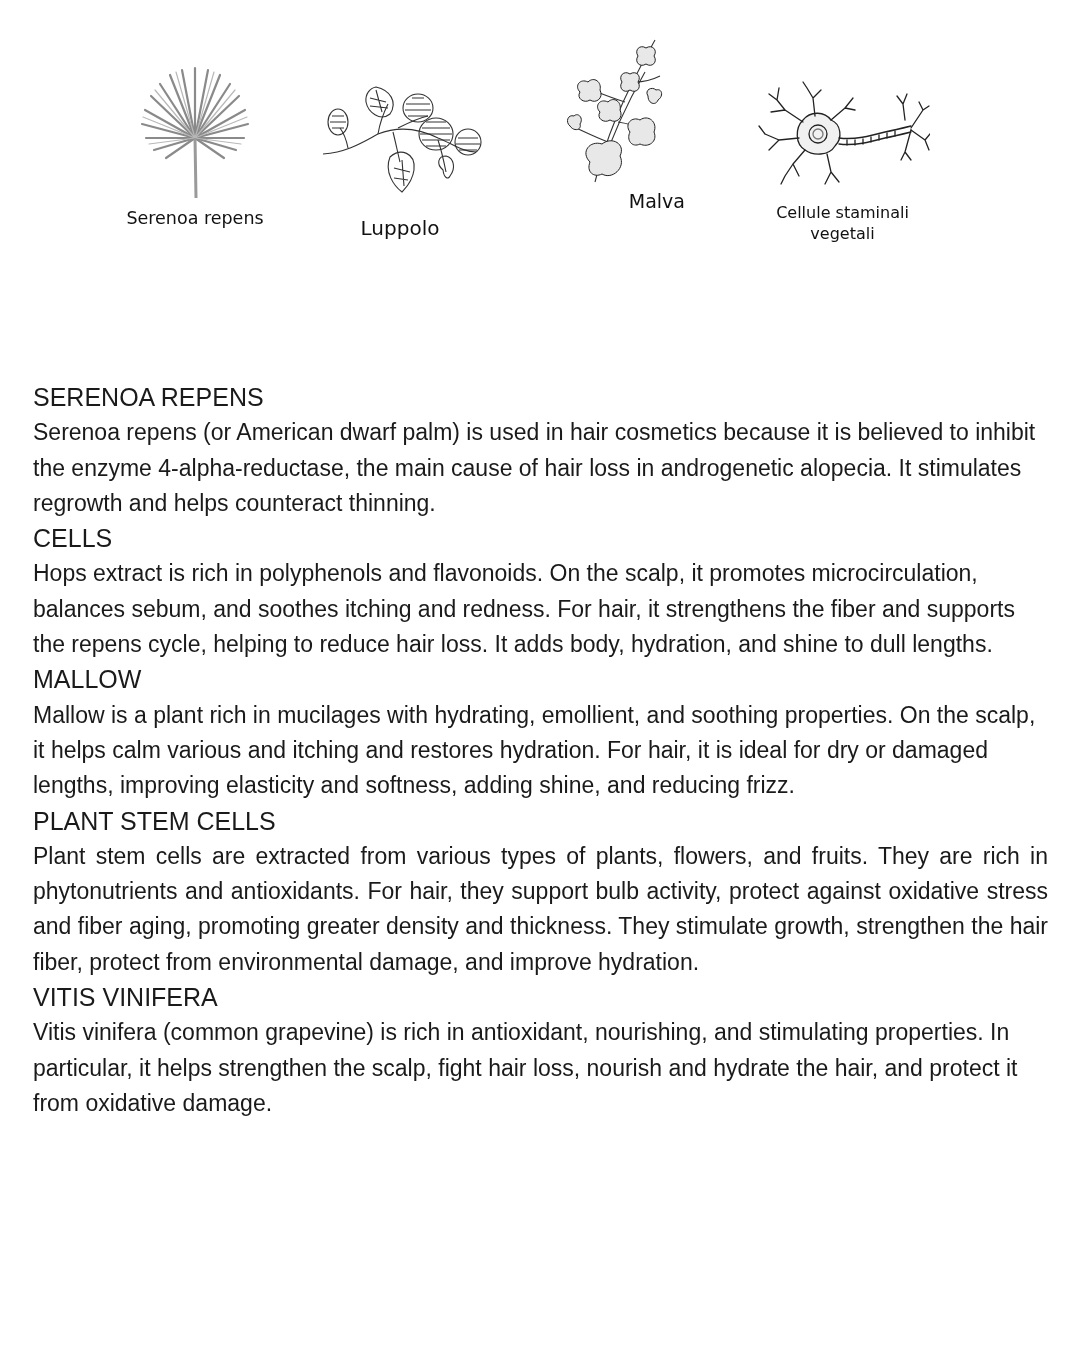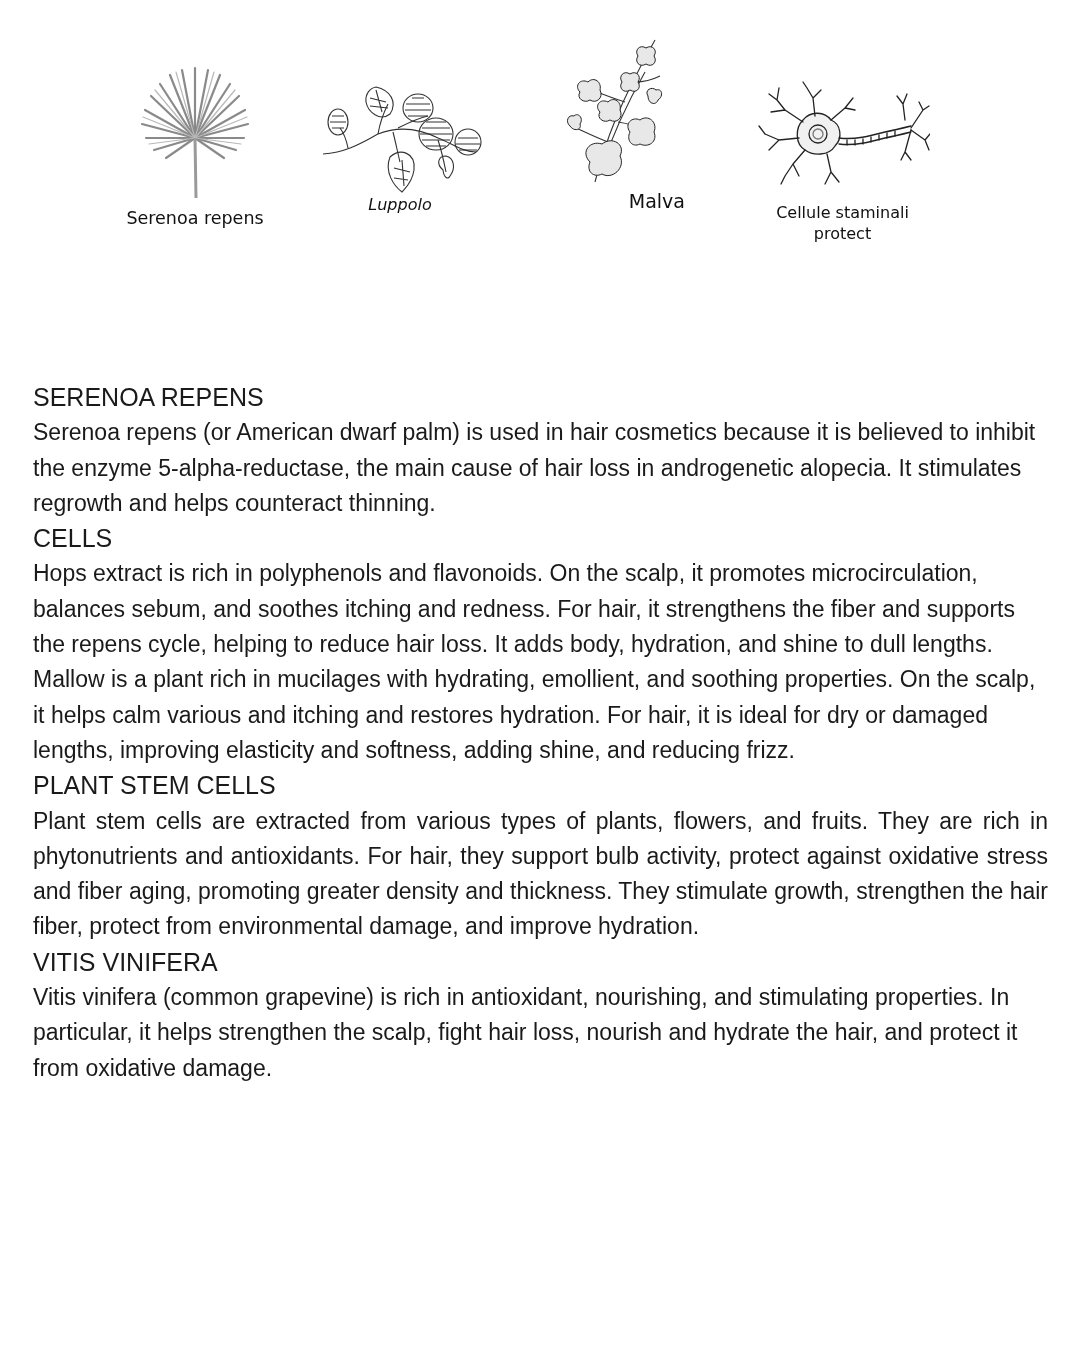--- a/index.html
+++ b/index.html
@@ -5,21 +5,21 @@
   html, body { margin: 0; padding: 0; background: #ffffff; }
   body { width: 1080px; height: 1350px; position: relative; overflow: hidden;
          font-family: "DejaVu Sans", sans-serif; color: #1a1a1a; }
   .illus-row { position: absolute; left: 0; top: 0; width: 1080px; height: 260px; }
   .illus { position: absolute; text-align: center; }
   .illus svg { display: block; margin: 0 auto; }
   .illus .cap { font-family: "DejaVu Sans", sans-serif; font-size: 18px; color: #111; line-height: 21px; }
   #ill-serenoa { left: 110px; top: 60px; width: 170px; }
   #ill-serenoa .cap { margin-top: 8px; font-size: 17.5px; }
   #ill-luppolo { left: 315px; top: 82px; width: 170px; }
-  #ill-luppolo .cap { font-size: 16px; font-style: italic; }
+  #ill-luppolo .cap { margin-top: 24px; font-size: 20px; }
   #ill-malva { left: 545px; top: 32px; width: 140px; text-align: right; }
   #ill-malva .cap { margin-top: 4px; font-size: 19px; }
   #ill-cellule { left: 745px; top: 80px; width: 195px; }
   #ill-cellule .cap { margin-top: 14px; font-size: 16px; line-height: 21px; }
 
   .content { position: absolute; left: 33px; top: 380px; width: 1015px;
              font-family: "Liberation Sans", sans-serif; font-size: 23px; line-height: 35.3px; color: #1a1a1a; }
   .content h2 { margin: 0; font-weight: normal; font-size: 25px; line-height: 35.3px; letter-spacing: 0; }
   .content p { margin: 0; }
   .content p.justify { text-align: justify; }
@@ -133,35 +133,36 @@
         <path d="M150 40 L148 24 M148 24 L142 16 M148 24 L152 14"></path>
         <path d="M48 42 L30 30 M30 30 L22 20 M30 30 L16 32 M22 20 L14 14 M22 20 L24 8"></path>
         <path d="M60 36 L58 18 M58 18 L52 8 M58 18 L66 10 M52 8 L48 2"></path>
         <path d="M76 40 L90 28 M90 28 L98 18 M90 28 L100 30"></path>
         <path d="M44 58 L24 60 M24 60 L10 54 M24 60 L14 70 M10 54 L4 46"></path>
         <path d="M50 70 L38 84 M38 84 L30 96 M38 84 L44 96 M30 96 L26 104"></path>
         <path d="M72 74 L76 92 M76 92 L70 104 M76 92 L84 102"></path>
       </g>
     </svg>
     <div class="cap">Cellule staminali</div>
-    <div class="cap" style="margin-top:0">protect</div>
+    <div class="cap" style="margin-top:0">vegetali</div>
   </div>
 
 </div>
 
 <div class="content">
   <section>
     <h2>SERENOA REPENS</h2>
-    <p>Serenoa repens (or American dwarf palm) is used in hair cosmetics because it is believed to inhibit the enzyme 5-alpha-reductase, the main cause of hair loss in androgenetic alopecia. It stimulates regrowth and helps counteract thinning.</p>
+    <p>Serenoa repens (or American dwarf palm) is used in hair cosmetics because it is believed to inhibit the enzyme 4-alpha-reductase, the main cause of hair loss in androgenetic alopecia. It stimulates regrowth and helps counteract thinning.</p>
   </section>
   <section>
     <h2>CELLS</h2>
     <p>Hops extract is rich in polyphenols and flavonoids. On the scalp, it promotes microcirculation, balances sebum, and soothes itching and redness. For hair, it strengthens the fiber and supports the repens cycle, helping to reduce hair loss. It adds body, hydration, and shine to dull lengths.</p>
   </section>
   <section>
+    <h2>MALLOW</h2>
     <p>Mallow is a plant rich in mucilages with hydrating, emollient, and soothing properties. On the scalp, it helps calm various and itching and restores hydration. For hair, it is ideal for dry or damaged lengths, improving elasticity and softness, adding shine, and reducing frizz.</p>
   </section>
   <section>
     <h2>PLANT STEM CELLS</h2>
     <p class="justify">Plant stem cells are extracted from various types of plants, flowers, and fruits. They are rich in phytonutrients and antioxidants. For hair, they support bulb activity, protect against oxidative stress and fiber aging, promoting greater density and thickness. They stimulate growth, strengthen the hair fiber, protect from environmental damage, and improve hydration.</p>
   </section>
   <section>
     <h2>VITIS VINIFERA</h2>
     <p>Vitis vinifera (common grapevine) is rich in antioxidant, nourishing, and stimulating properties. In particular, it helps strengthen the scalp, fight hair loss, nourish and hydrate the hair, and protect it from oxidative damage.</p>
   </section>

